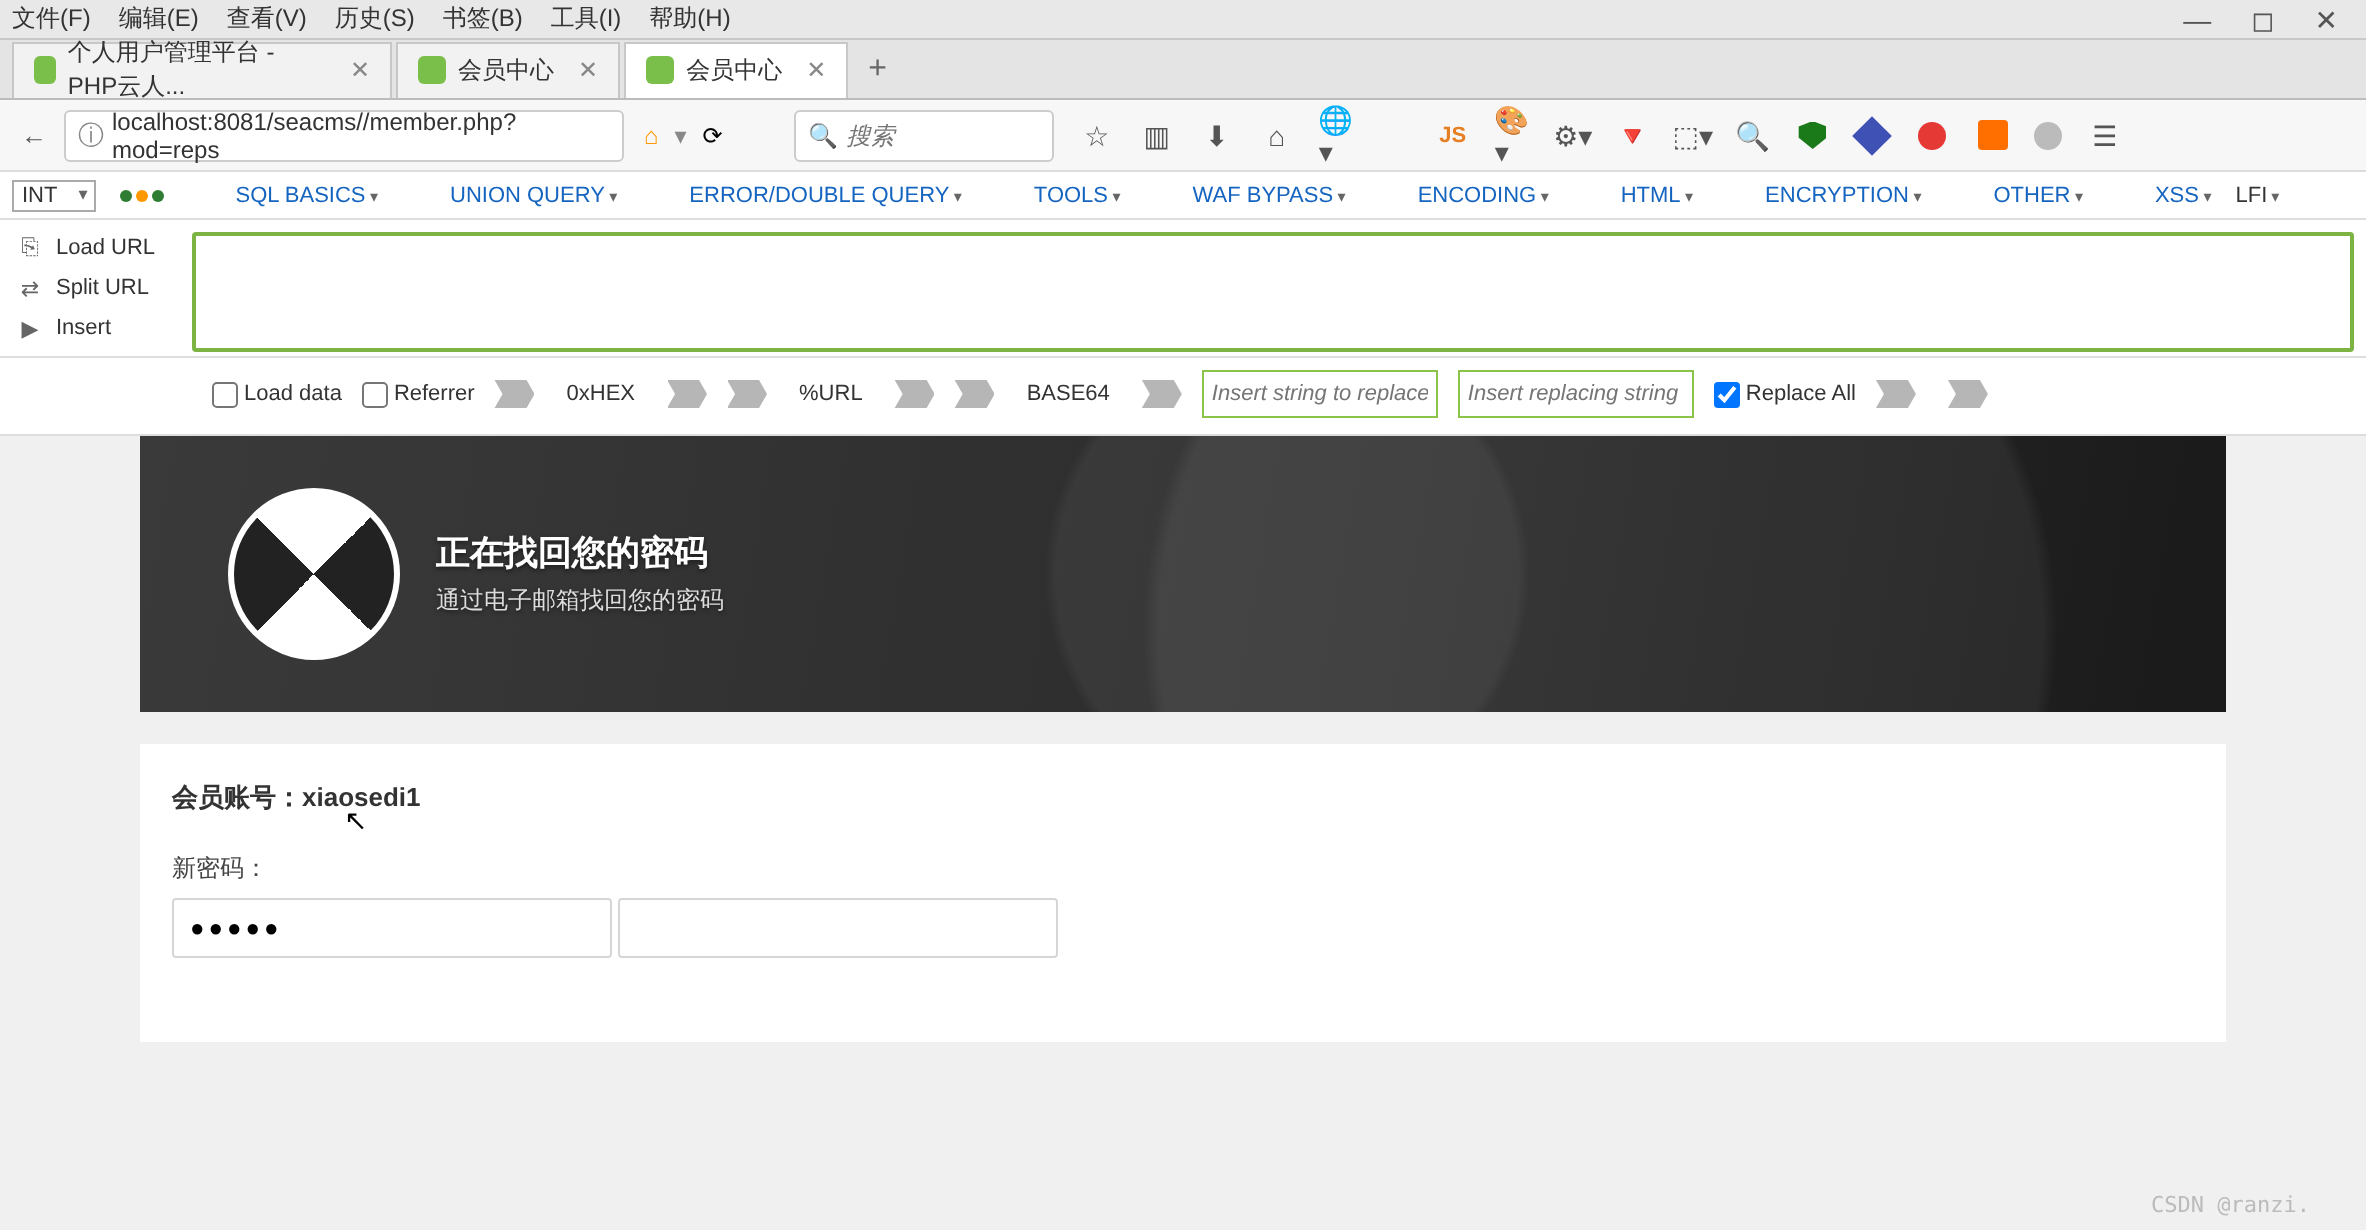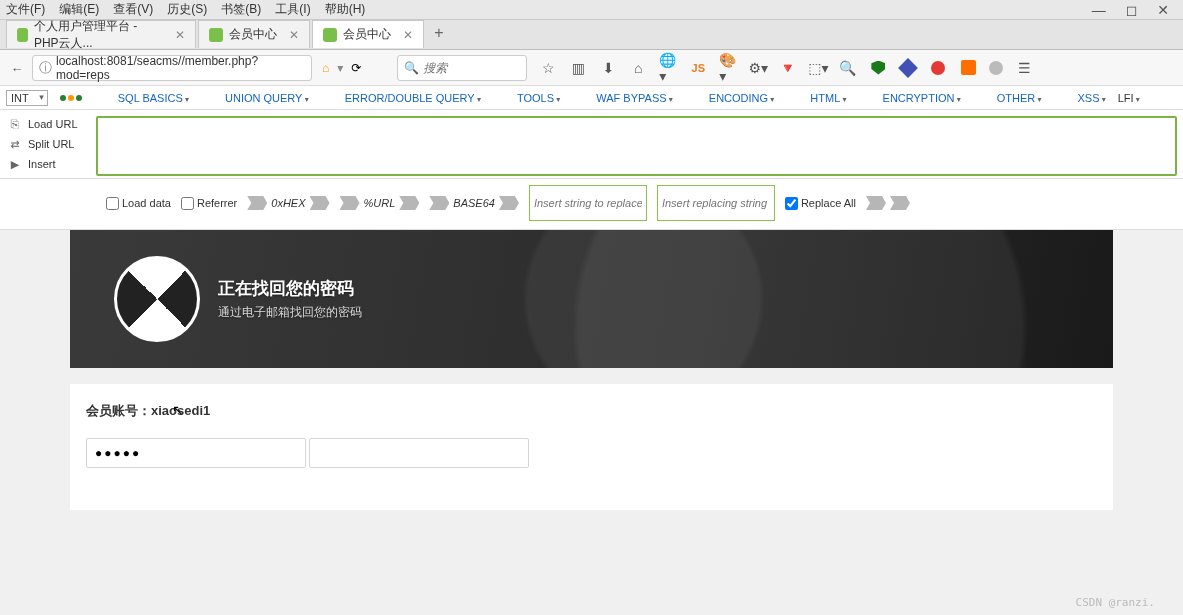--- a/index.html
+++ b/index.html
@@ -3,37 +3,37 @@
 <meta charset="utf-8">
 <style>
 * { margin: 0; padding: 0; box-sizing: border-box; font-family: "Microsoft YaHei", Arial, sans-serif; }
 body { background: #f0f0f0; width: 1183px; height: 615px; overflow: hidden; font-size: 12px; }
 
 
 .menubar { background: #e8e8e8; border-bottom: 1px solid #c8c8c8; height: 20px; display: flex; align-items: center; padding: 0 6px; gap: 14px; color: #333; font-size: 12px; }
 .menubar span { cursor: default; }
 .window-controls { margin-left: auto; display: flex; gap: 20px; padding-right: 8px; font-size: 14px; color: #555; }
 
-.tabbar { background: #e4e4e4; height: 30px; display: flex; align-items: flex-start; padding-left: 6px; border-bottom: 1px solid #bcbcbc; }
+.tabbar { background: #e4e4e4; height: 30px; display: flex; align-items: center; padding-left: 6px; border-bottom: 1px solid #bcbcbc; }
 .tab { display: flex; align-items: center; gap: 6px; padding: 6px 10px; height: 28px; border: 1px solid #c8c8c8; border-bottom: none; background: #f2f2f2; margin-right: 2px; font-size: 12px; color: #333; max-width: 190px; }
 .tab.active { background: #fff; }
 .tab .favicon { width: 14px; height: 14px; background: #7bbf4b; border-radius: 3px; }
 .tab .close { color: #888; margin-left: 6px; }
 .new-tab { padding: 4px 8px; color: #666; font-size: 16px; }
 
 .navbar { background: #f7f7f7; height: 36px; display: flex; align-items: center; padding: 0 6px; gap: 4px; border-bottom: 1px solid #dcdcdc; }
 .nav-btn { width: 22px; height: 22px; display: flex; align-items: center; justify-content: center; color: #555; font-size: 13px; }
 .url-box { flex: 0 0 280px; height: 26px; border: 1px solid #ccc; border-radius: 3px; background: #fff; display: flex; align-items: center; padding: 0 6px; font-size: 12px; color: #333; gap: 4px; }
 .url-box .info-icon { color: #888; font-size: 13px; }
 .url-actions { display: flex; align-items: center; gap: 8px; padding: 0 6px; }
 .search-box { flex: 0 0 130px; height: 26px; border: 1px solid #ccc; border-radius: 3px; background: #fff; display: flex; align-items: center; padding: 0 6px; gap: 4px; }
 .search-box input { border: none; outline: none; font-size: 12px; width: 100%; font-style: italic; color: #ec4899; }
 .tool-icons { display: flex; align-items: center; gap: 12px; padding: 0 8px; color: #555; font-size: 14px; }
 .tool-icons span { display:flex; align-items:center; justify-content:center; width:18px; height:18px; }
-.js-badge { color:#e67e22; font-weight:bold; font-size:11px; }
+.js-badge { color:#e67e22; font-weight:bold; font-size:11px;margin-left:28px; }
 .shield { width:14px;height:14px;background:#1a7a1a;clip-path:polygon(50% 0,100% 20%,100% 60%,50% 100%,0 60%,0 20%); }
 .diamond { width:14px;height:14px;background:#3f51b5;transform:rotate(45deg); }
 .red-circ { width:14px;height:14px;border-radius:50%;background:#e53935; }
 .ns-orange { width:15px;height:15px;border-radius:2px;background:#ff6f00; }
 
 
 .hackbar-menu { background: #fff; border-bottom: 1px solid #ddd; height: 24px; display: flex; align-items: center; padding: 0 6px; gap: 12px; font-size: 11px; color: #333; }
 .hackbar-menu .sel { border: 1px solid #aaa; padding: 1px 18px 1px 4px; background: #fff; position: relative; }
 .hackbar-menu .sel::after { content: "▾"; position: absolute; right: 3px; font-size: 9px; color: #666; }
 .hackbar-menu .dots { display: flex; gap: 2px; }
@@ -44,23 +44,23 @@
 
 .hackbar-body { display: flex; background: #fff; border-bottom: 1px solid #ddd; }
 .hb-side { width: 96px; padding: 4px 0; }
 .hb-side .row { display: flex; align-items: center; gap: 6px; padding: 3px 8px; font-size: 11px; color: #333; cursor: pointer; }
 .hb-side .ic { width: 14px; height: 14px; display: flex; align-items: center; justify-content: center; color: #666; }
 .hb-main { flex: 1; padding: 6px 6px 0 0; }
 .hb-text { width: 100%; height: 60px; border: 2px solid #7cb342; border-radius: 2px; background: #fff; }
 
 .hb-opts { display: flex; align-items: center; gap: 10px; padding: 6px 8px 8px 106px; font-size: 11px; color: #333; background: #fff; border-bottom: 1px solid #ddd; }
 .hb-opts label { display: flex; align-items: center; gap: 3px; }
-.arrow-tag { display: inline-flex; align-items: center; gap: 4px; font-style: italic; }
+.arrow-tag { display: inline-flex; align-items: center; gap: 16px; }
 .arrow-tag .arrw { width:20px;height:14px;background:#b6b6b6;clip-path:polygon(0 0,80% 0,100% 50%,80% 100%,0 100%,20% 50%); }
-.hb-opts input[type=text] { border: 1px solid #8bc34a; height: 36px; width: 118px; padding: 0 4px; font-style: italic; font-size: 11px; color: #888; }
+.hb-opts input[type=text] { border: 1px solid #8bc34a; height: 24px; width: 118px; padding: 0 4px; font-style: italic; font-size: 11px; color: #888; }
 
 
 .page { background: #f0f0f0; padding: 0; height: calc(615px - 20px - 30px - 36px - 24px - 72px - 34px); overflow: hidden; }
 .banner { margin: 0 70px; height: 138px; background: linear-gradient(100deg,#3a3a3a 0%,#2b2b2b 60%,#1a1a1a 100%); position: relative; display:flex; align-items:center; }
 .banner::before { content:""; position:absolute; inset:0; background:
   radial-gradient(circle at 70% 70%, rgba(255,255,255,0.06) 0 30%, transparent 31%),
   radial-gradient(circle at 55% 50%, rgba(255,255,255,0.05) 0 20%, transparent 21%); }
 .avatar { width: 86px; height: 86px; border-radius: 50%; border: 3px solid #fff; margin-left: 44px; background:
   conic-gradient(from 45deg,#222 0 25%,#fff 0 50%,#222 0 75%,#fff 0); position:relative; }
 .banner-text { color: #fff; margin-left: 18px; text-shadow: 0 1px 2px rgba(0,0,0,.5); }
@@ -241,19 +241,20 @@
     <div class="avatar"></div>
     <div class="banner-text">
       <h2>正在找回您的密码</h2>
       <p>通过电子邮箱找回您的密码</p>
     </div>
   </div>
   <div class="panel">
     <div class="acct-line">
       <span>会员账号：</span><span>xiaosedi1</span>
     </div>
+    <div class="field-label">新密码：</div>
     <input class="field-input" type="text" value="●●●●●" style="">
     <input class="field-input" type="text" value="" style="">
   </div>
 </div>
 
 <span class="cursor">↖</span>
 <div class="watermark">CSDN @ranzi.</div>
 
 </body></html>

